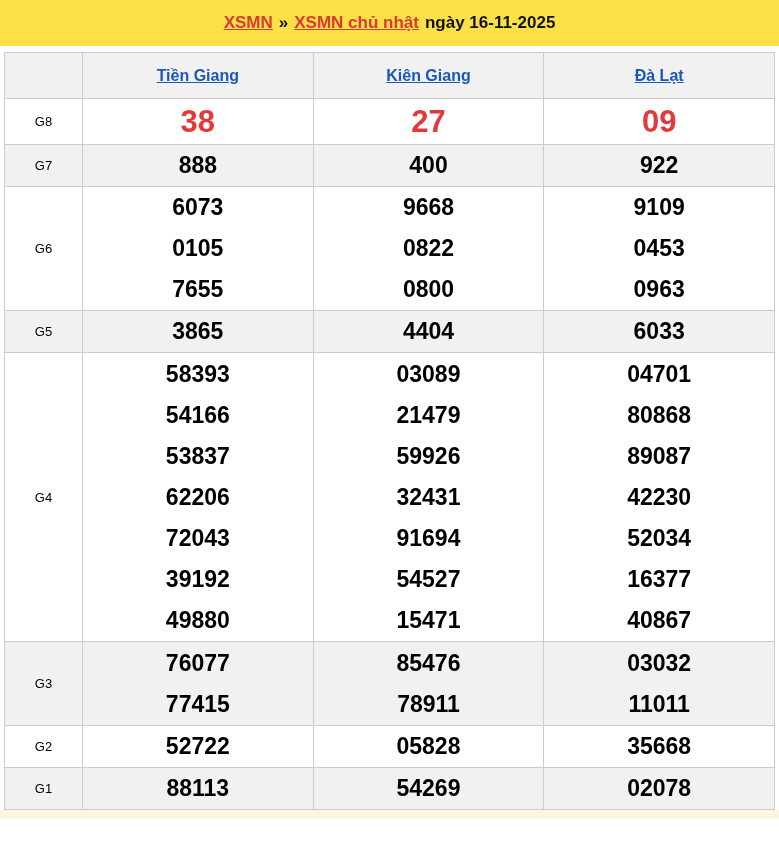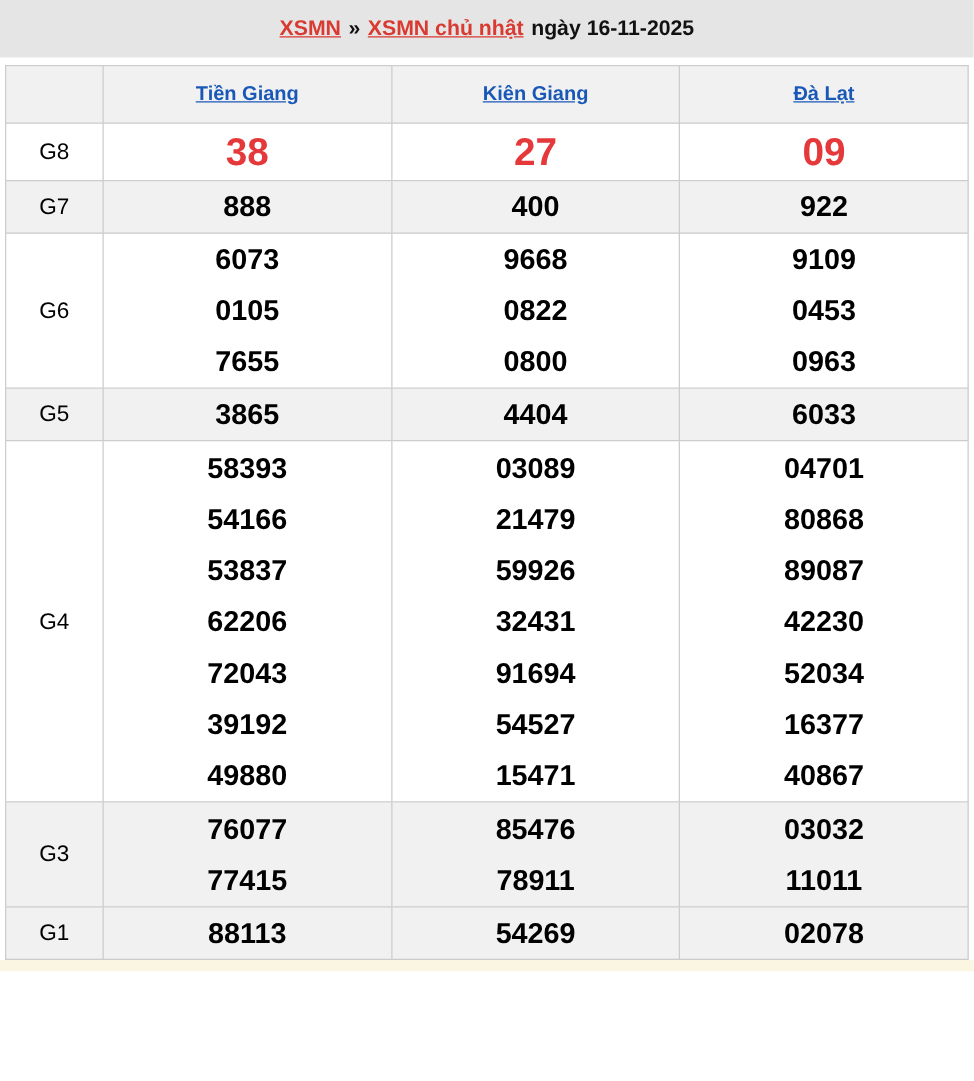--- a/index.html
+++ b/index.html
@@ -6,21 +6,21 @@
     margin: 0;
     padding: 0;
     width: 779px;
     height: 865px;
     background: #ffffff;
     font-family: "Liberation Sans", "DejaVu Sans", sans-serif;
     overflow: hidden;
   }
   
   .banner {
-    background: #e5e5e5;
+    background: #fde047;
     height: 46px;
     display: flex;
     align-items: center;
     justify-content: center;
     font-size: 17px;
     font-weight: bold;
     color: #111111;
     gap: 6px;
     white-space: nowrap;
   }
@@ -48,21 +48,21 @@
   col.c-label { width: 78px; }
   tr.head-row { height: 46px; background: #f1f1f1; }
   tr.head-row a {
     color: #1a58b8;
     font-weight: bold;
     font-size: 16px;
     text-decoration: underline;
     cursor: pointer;
   }
   td.prize-label {
-    font-size: 18px;
+    font-size: 13px;
     font-weight: normal;
     color: #000000;
     background: inherit;
   }
   tr.alt { background: #f1f1f1; }
   tr { background: #ffffff; }
   .num {
     font-weight: bold;
     font-size: 23px;
     color: #000000;
@@ -210,20 +210,32 @@
         </td>
         <td>
           <div class="num">85476</div>
           <div class="num">78911</div>
         </td>
         <td>
           <div class="num">03032</div>
           <div class="num">11011</div>
         </td>
       </tr>
+      <tr class="lines-1">
+        <td class="prize-label">G2</td>
+        <td>
+          <div class="num">52722</div>
+        </td>
+        <td>
+          <div class="num">05828</div>
+        </td>
+        <td>
+          <div class="num">35668</div>
+        </td>
+      </tr>
       <tr class="lines-1 alt">
         <td class="prize-label">G1</td>
         <td>
           <div class="num">88113</div>
         </td>
         <td>
           <div class="num">54269</div>
         </td>
         <td>
           <div class="num">02078</div>

